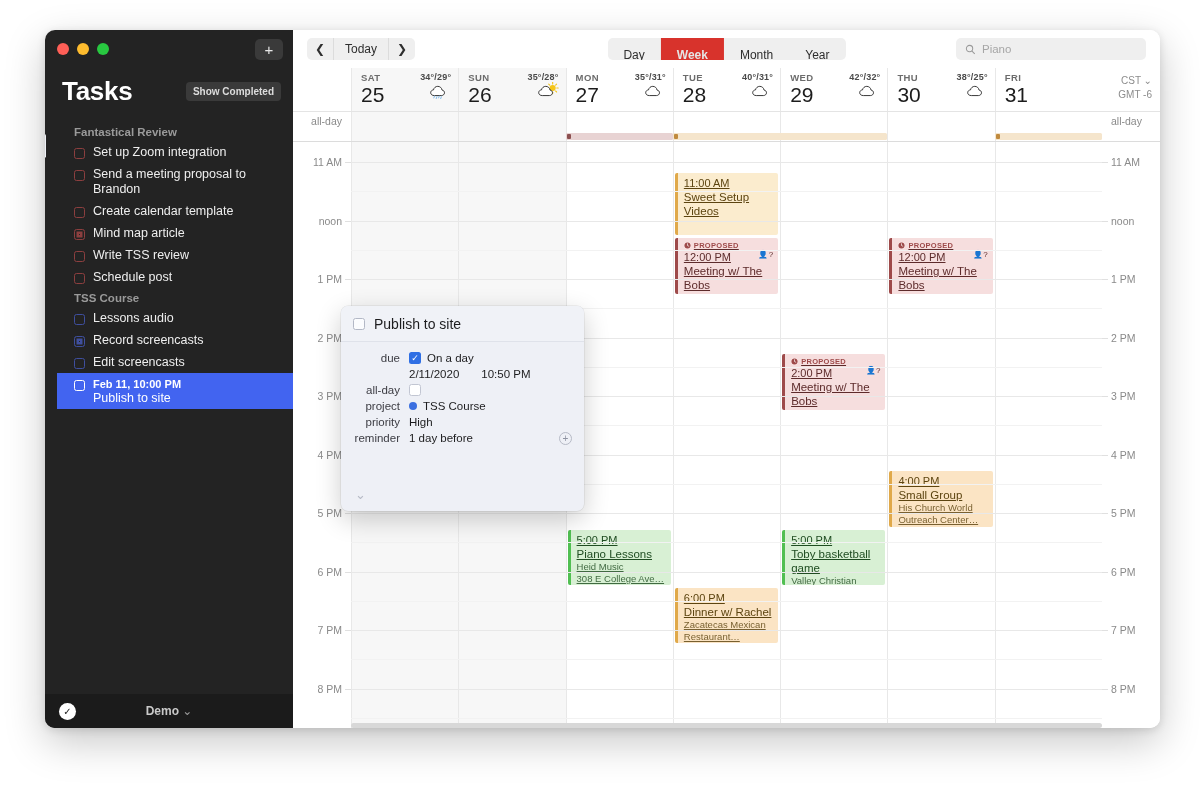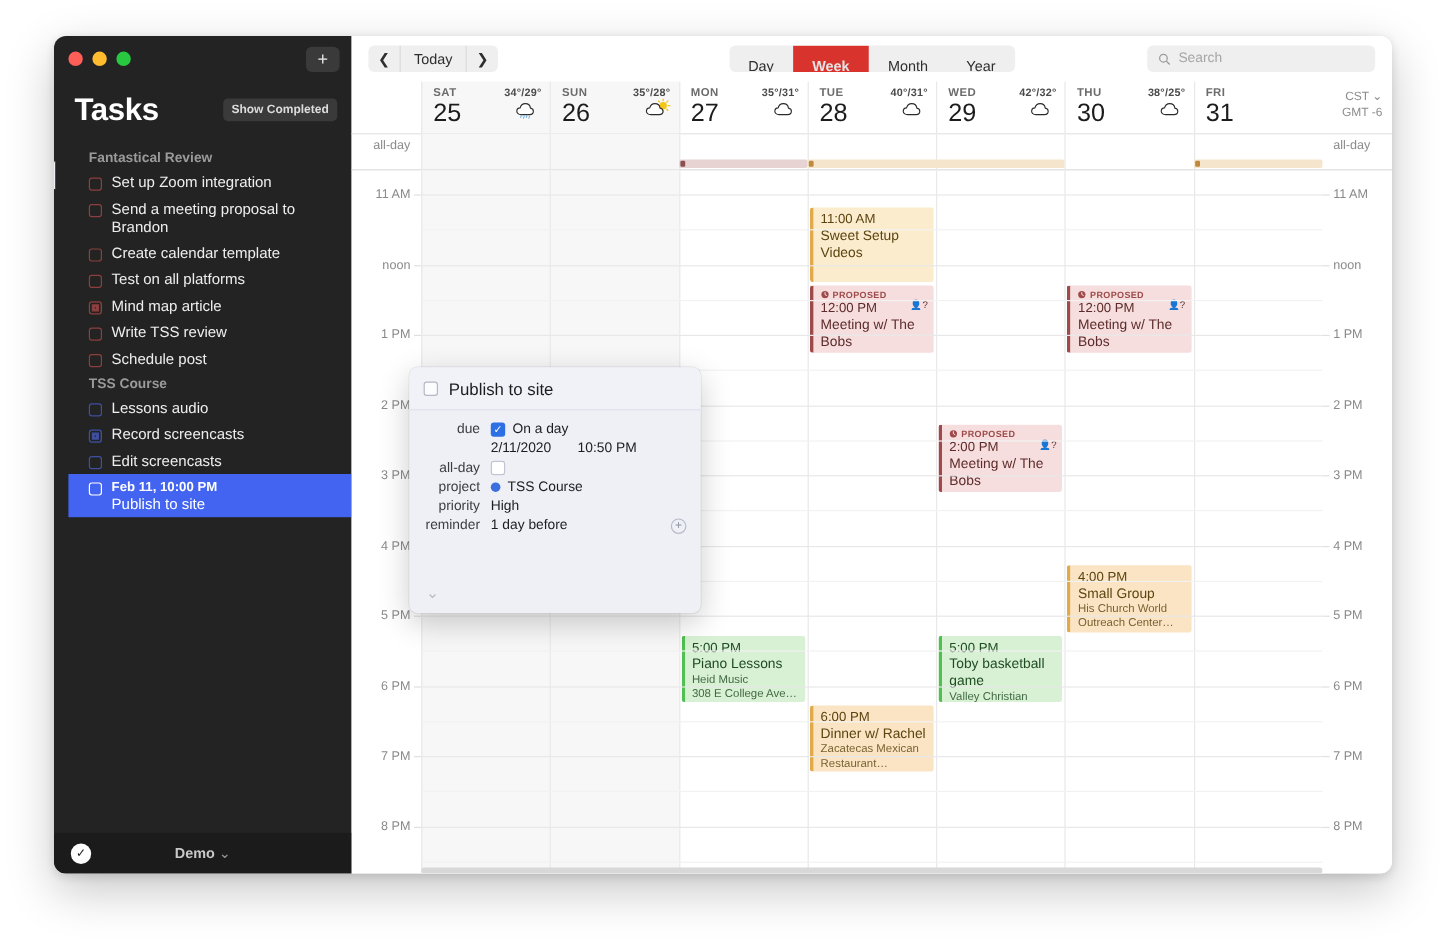--- a/index.html
+++ b/index.html
@@ -205,20 +205,21 @@
   .gutter-tick { position: absolute; width: 6px; height: 1px; background: #e0e0e0; }
 
   
   .ev {
     position: absolute; left: 1px; right: 2px;
     border-left-width: 3px; border-left-style: solid;
     border-radius: 2px;
     padding: 3px 5px 3px 6px;
     overflow: hidden;
     cursor: pointer;
+    text-decoration: underline;
   }
   .ev-badge { font-size: 7.5px; font-weight: bold; letter-spacing: .3px; display: flex; align-items: center; gap: 3px; }
   .ev-time { font-size: 11px; line-height: 14px; }
   .ev-title { font-size: 11.5px; line-height: 14px; }
   .ev-loc { font-size: 9.5px; line-height: 12px; opacity: .82; }
   .ev-guest { position: absolute; right: 5px; top: 12px; font-size: 9px; }
 
   
   #popover {
     position: absolute;
@@ -315,26 +316,20 @@
             <div class="task-text">Send a meeting proposal to Brandon</div>
           </div>
         </div>
         <div class="task" style="position: relative;">
           <div class="cbox"></div>
           <div>
             <div class="task-text">Create calendar template</div>
           </div>
         </div>
         <div class="task" style="position: relative;">
-          <div class="cbox"></div>
-          <div>
-            <div class="task-text">Test on all platforms</div>
-          </div>
-        </div>
-        <div class="task" style="position: relative;">
           <div class="cbox inner"></div>
           <div>
             <div class="task-text">Mind map article</div>
           </div>
         </div>
         <div class="task" style="position: relative;">
           <div class="cbox"></div>
           <div>
             <div class="task-text">Write TSS review</div>
           </div>
@@ -394,21 +389,21 @@
           <div class="">Day</div>
           <div class="active" style="background: rgb(216, 51, 44);">Week</div>
           <div class="">Month</div>
           <div class="">Year</div>
         </div>
       <div class="searchbox">
         <svg width="11" height="11" viewBox="0 0 16 16">
           <circle cx="6.6" cy="6.6" r="4.6" fill="none" stroke="#9a9a9a" stroke-width="1.5"></circle>
           <line x1="10.2" y1="10.2" x2="14.2" y2="14.2" stroke="#9a9a9a" stroke-width="1.5"></line>
         </svg>
-        <span class="ph">Search</span>
+        <span class="ph">Piano</span>
       </div>
     </div>
 
     <div class="cal-header">
       <div class="gutter-l"></div>
       <div class="daycols" id="day-headers">
           <div class="daycol-h weekend">
             <div class="dow">SAT</div>
             <div class="dnum">25</div>
             <div class="wx"><div class="wx-t">34°/29°</div><svg width="22" height="18" viewBox="0 0 26 20">

